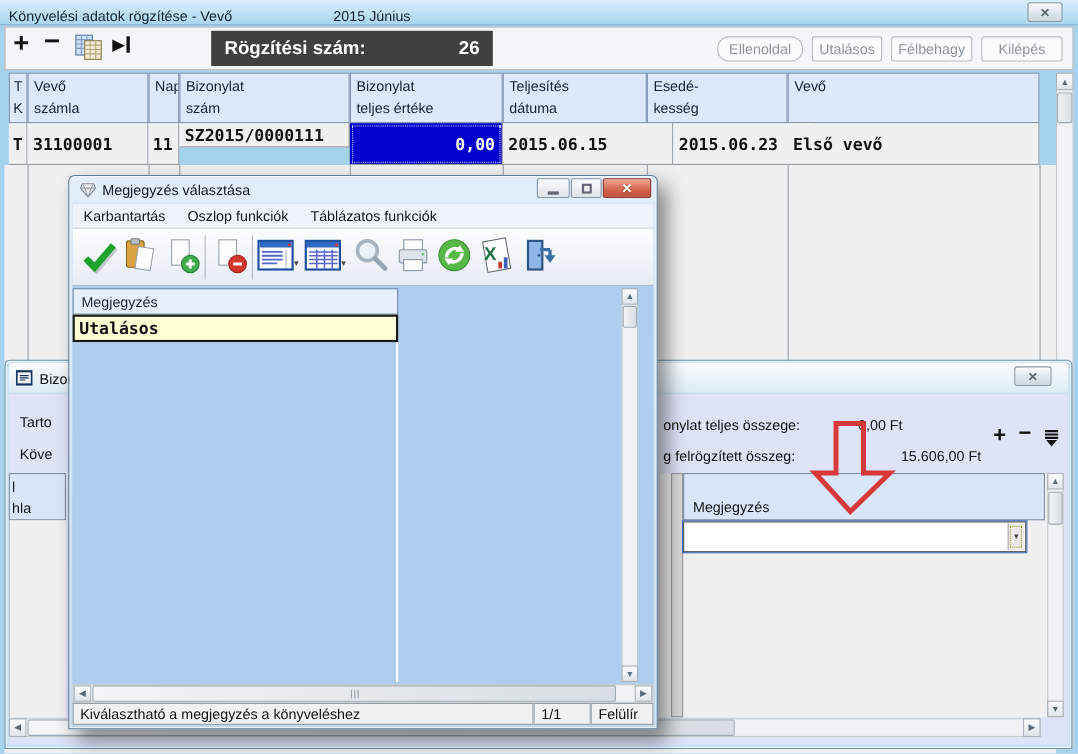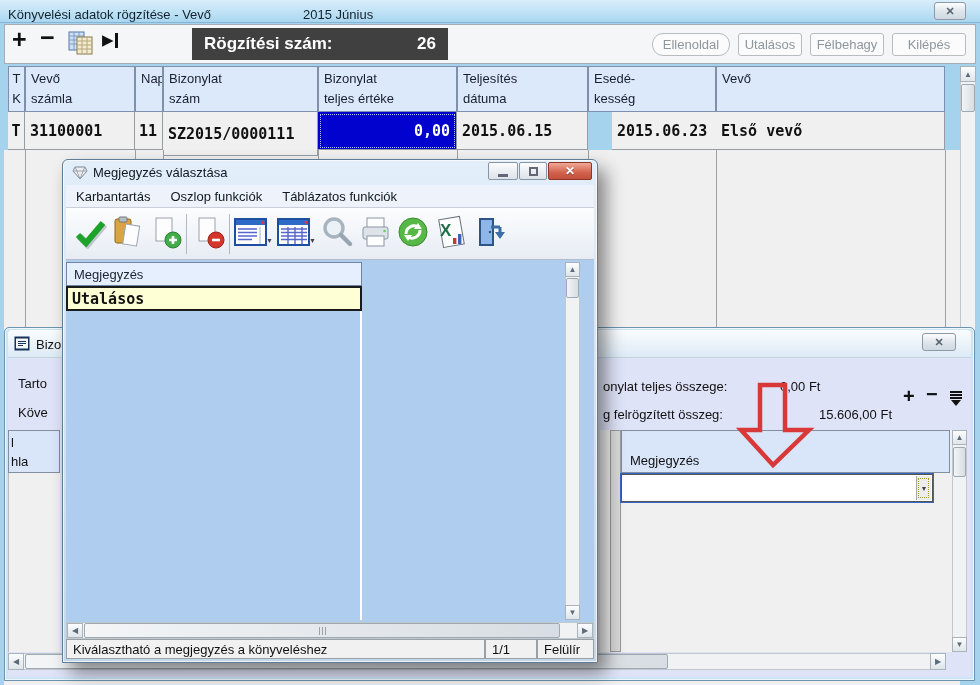--- a/index.html
+++ b/index.html
@@ -152,23 +152,23 @@
     <div>Teljesítés</div>
     <div>dátuma</div>
   </div>
   <div class="abs hdrcell" style="left:716px;top:66px;width:229px;height:46px;">
     <div>Vevő</div>
   </div>
 
   <div class="abs rowcell mono" style="left:8px;top:112px;width:17px;height:38px;justify-content:center;">T</div>
   <div class="abs rowcell mono" style="left:25px;top:112px;width:110px;height:38px;padding-left:5px;">31100001</div>
   <div class="abs rowcell mono" style="left:135px;top:112px;width:28px;height:38px;justify-content:flex-end;padding-right:5px;">11</div>
-  <div class="abs rowcell mono" style="left:163px;top:112px;width:155px;height:44px;padding-left:5px;">SZ2015/0000111</div>
+  <div class="abs rowcell mono" style="left:163px;top:112px;width:155px;height:22px;padding-left:5px;">SZ2015/0000111</div>
   <div class="abs rowcell mono" style="left:318px;top:112px;width:139px;height:38px;justify-content:flex-end;padding-right:6px;background:#0202cf;color:#fff;outline:1px dotted #b8c4ff;outline-offset:-3px;">0,00</div>
-  <div class="abs rowcell mono" style="left:457px;top:112px;width:131px;height:38px;padding-left:5px;">2015.06.15</div>
+  <div class="abs rowcell mono" style="left:457px;top:112px;width:155px;height:38px;padding-left:5px;">2015.06.15</div>
   <div class="abs rowcell mono" style="left:612px;top:112px;width:128px;height:38px;padding-left:5px;">2015.06.23</div>
   <div class="abs rowcell mono" style="left:716px;top:112px;width:229px;height:38px;padding-left:5px;">Első vevő</div>
 
   <div class="abs" style="left:4px;top:150px;width:956px;height:535px;background:#f0f0f0;z-index:0;"></div>
   <div class="abs vline" style="left:25px;top:150px;height:185px;"></div>
   <div class="abs vline" style="left:135px;top:150px;height:185px;"></div>
   <div class="abs vline" style="left:163px;top:150px;height:185px;"></div>
   <div class="abs vline" style="left:318px;top:150px;height:185px;"></div>
   <div class="abs vline" style="left:457px;top:150px;height:185px;"></div>
   <div class="abs vline" style="left:588px;top:150px;height:185px;"></div>

